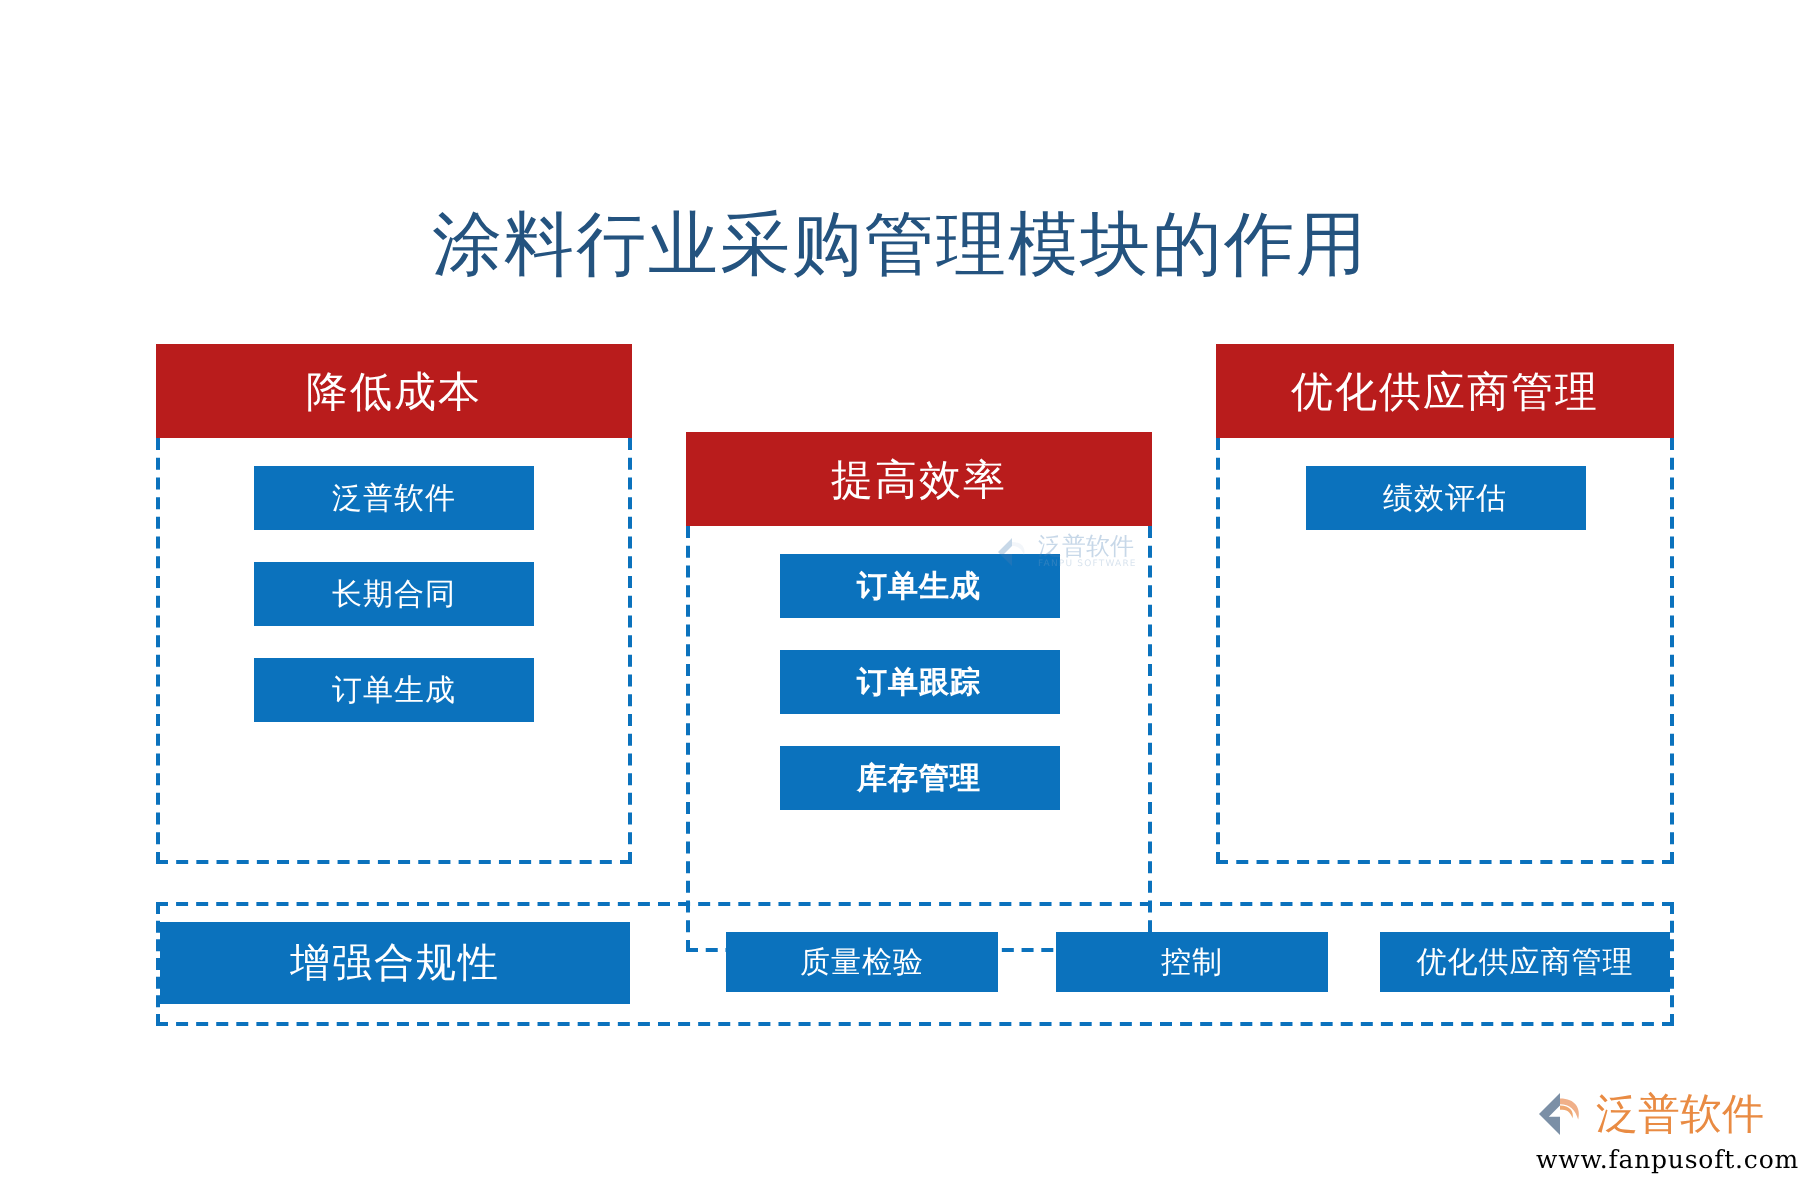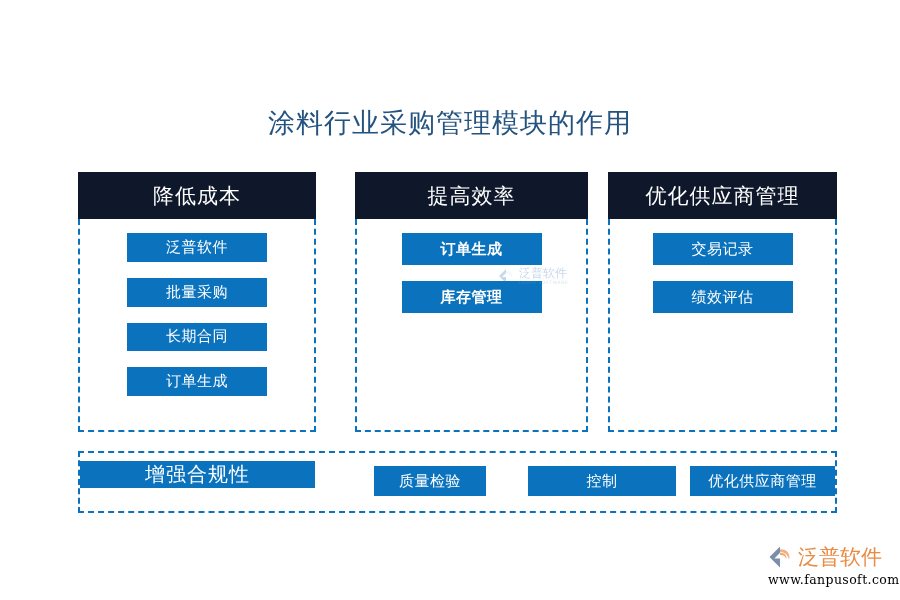--- a/index.html
+++ b/index.html
@@ -21,41 +21,41 @@
     height: 600px;
   }
 
   
   .page-title {
     position: absolute;
     left: 0;
     top: 104px;
     width: 900px;
     text-align: center;
-    font-size: 27px;
+    font-size: 35px;
     line-height: 38px;
     color: #24537f;
     letter-spacing: 1px;
     font-family: "DejaVu Serif", "Liberation Serif", serif;
     font-weight: 400;
     white-space: nowrap;
   }
 
   
   .col {
     position: absolute;
     top: 172px;
   }
   .col-1 { left: 78px;  width: 238px; }
-  .col-2 { left: 355px; width: 233px; }
+  .col-2 { left: 343px; width: 233px; margin-top: 44px; }
   .col-3 { left: 608px; width: 229px; }
 
   .col-header {
     height: 47px;
-    background: #0f172a;
+    background: #b91c1c;
     color: #ffffff;
     display: flex;
     align-items: center;
     justify-content: center;
     font-size: 21px;
     letter-spacing: 1px;
     font-family: "DejaVu Serif", "Liberation Serif", serif;
     box-sizing: border-box;
   }
 
@@ -97,21 +97,21 @@
     height: 62px;
     border: 2px dashed #0b72bd;
     box-sizing: border-box;
   }
 
   .bottom-head {
     position: absolute;
     left: 0px;
     top: 8px;
     width: 235px;
-    height: 27px;
+    height: 41px;
     background: #0b72bd;
     color: #ffffff;
     display: flex;
     align-items: center;
     justify-content: center;
     font-size: 20px;
     letter-spacing: 1px;
     font-family: "DejaVu Serif", "Liberation Serif", serif;
     box-sizing: border-box;
   }
@@ -123,22 +123,22 @@
     background: #0b72bd;
     color: #ffffff;
     display: flex;
     align-items: center;
     justify-content: center;
     font-size: 15px;
     letter-spacing: 0.5px;
     font-family: "DejaVu Serif", "Liberation Serif", serif;
     box-sizing: border-box;
   }
-  .bi-0 { left: 294px; width: 112px; }
-  .bi-1 { left: 448px; width: 148px; }
+  .bi-0 { left: 283px; width: 136px; }
+  .bi-1 { left: 448px; width: 136px; }
   .bi-2 { left: 610px; width: 145px; }
 
   
   .inline-watermark {
     position: absolute;
     left: 496px;
     top: 259px;
     width: 82px;
     height: 34px;
     opacity: 0.30;
@@ -214,38 +214,37 @@
 <body>
 
 <div class="canvas">
 
   <div class="page-title">涂料行业采购管理模块的作用</div>
 
   <div class="col col-1">
     <div class="col-header">降低成本</div>
     <div class="col-body">
       <div class="item-box">泛普软件</div>
-      <div class="item-box">批量采购</div>
       <div class="item-box">长期合同</div>
       <div class="item-box">订单生成</div>
     </div>
   </div>
 
   <div class="col col-2">
     <div class="col-header">提高效率</div>
     <div class="col-body">
       <div class="item-box">订单生成</div>
+      <div class="item-box">订单跟踪</div>
       <div class="item-box">库存管理</div>
     </div>
   </div>
 
   <div class="col col-3">
     <div class="col-header">优化供应商管理</div>
     <div class="col-body">
-      <div class="item-box">交易记录</div>
       <div class="item-box">绩效评估</div>
     </div>
   </div>
 
   <div class="bottom-band">
     <div class="bottom-head">增强合规性</div>
     <div class="bottom-item bi-0">质量检验</div>
     <div class="bottom-item bi-1">控制</div>
     <div class="bottom-item bi-2">优化供应商管理</div>
   </div>

